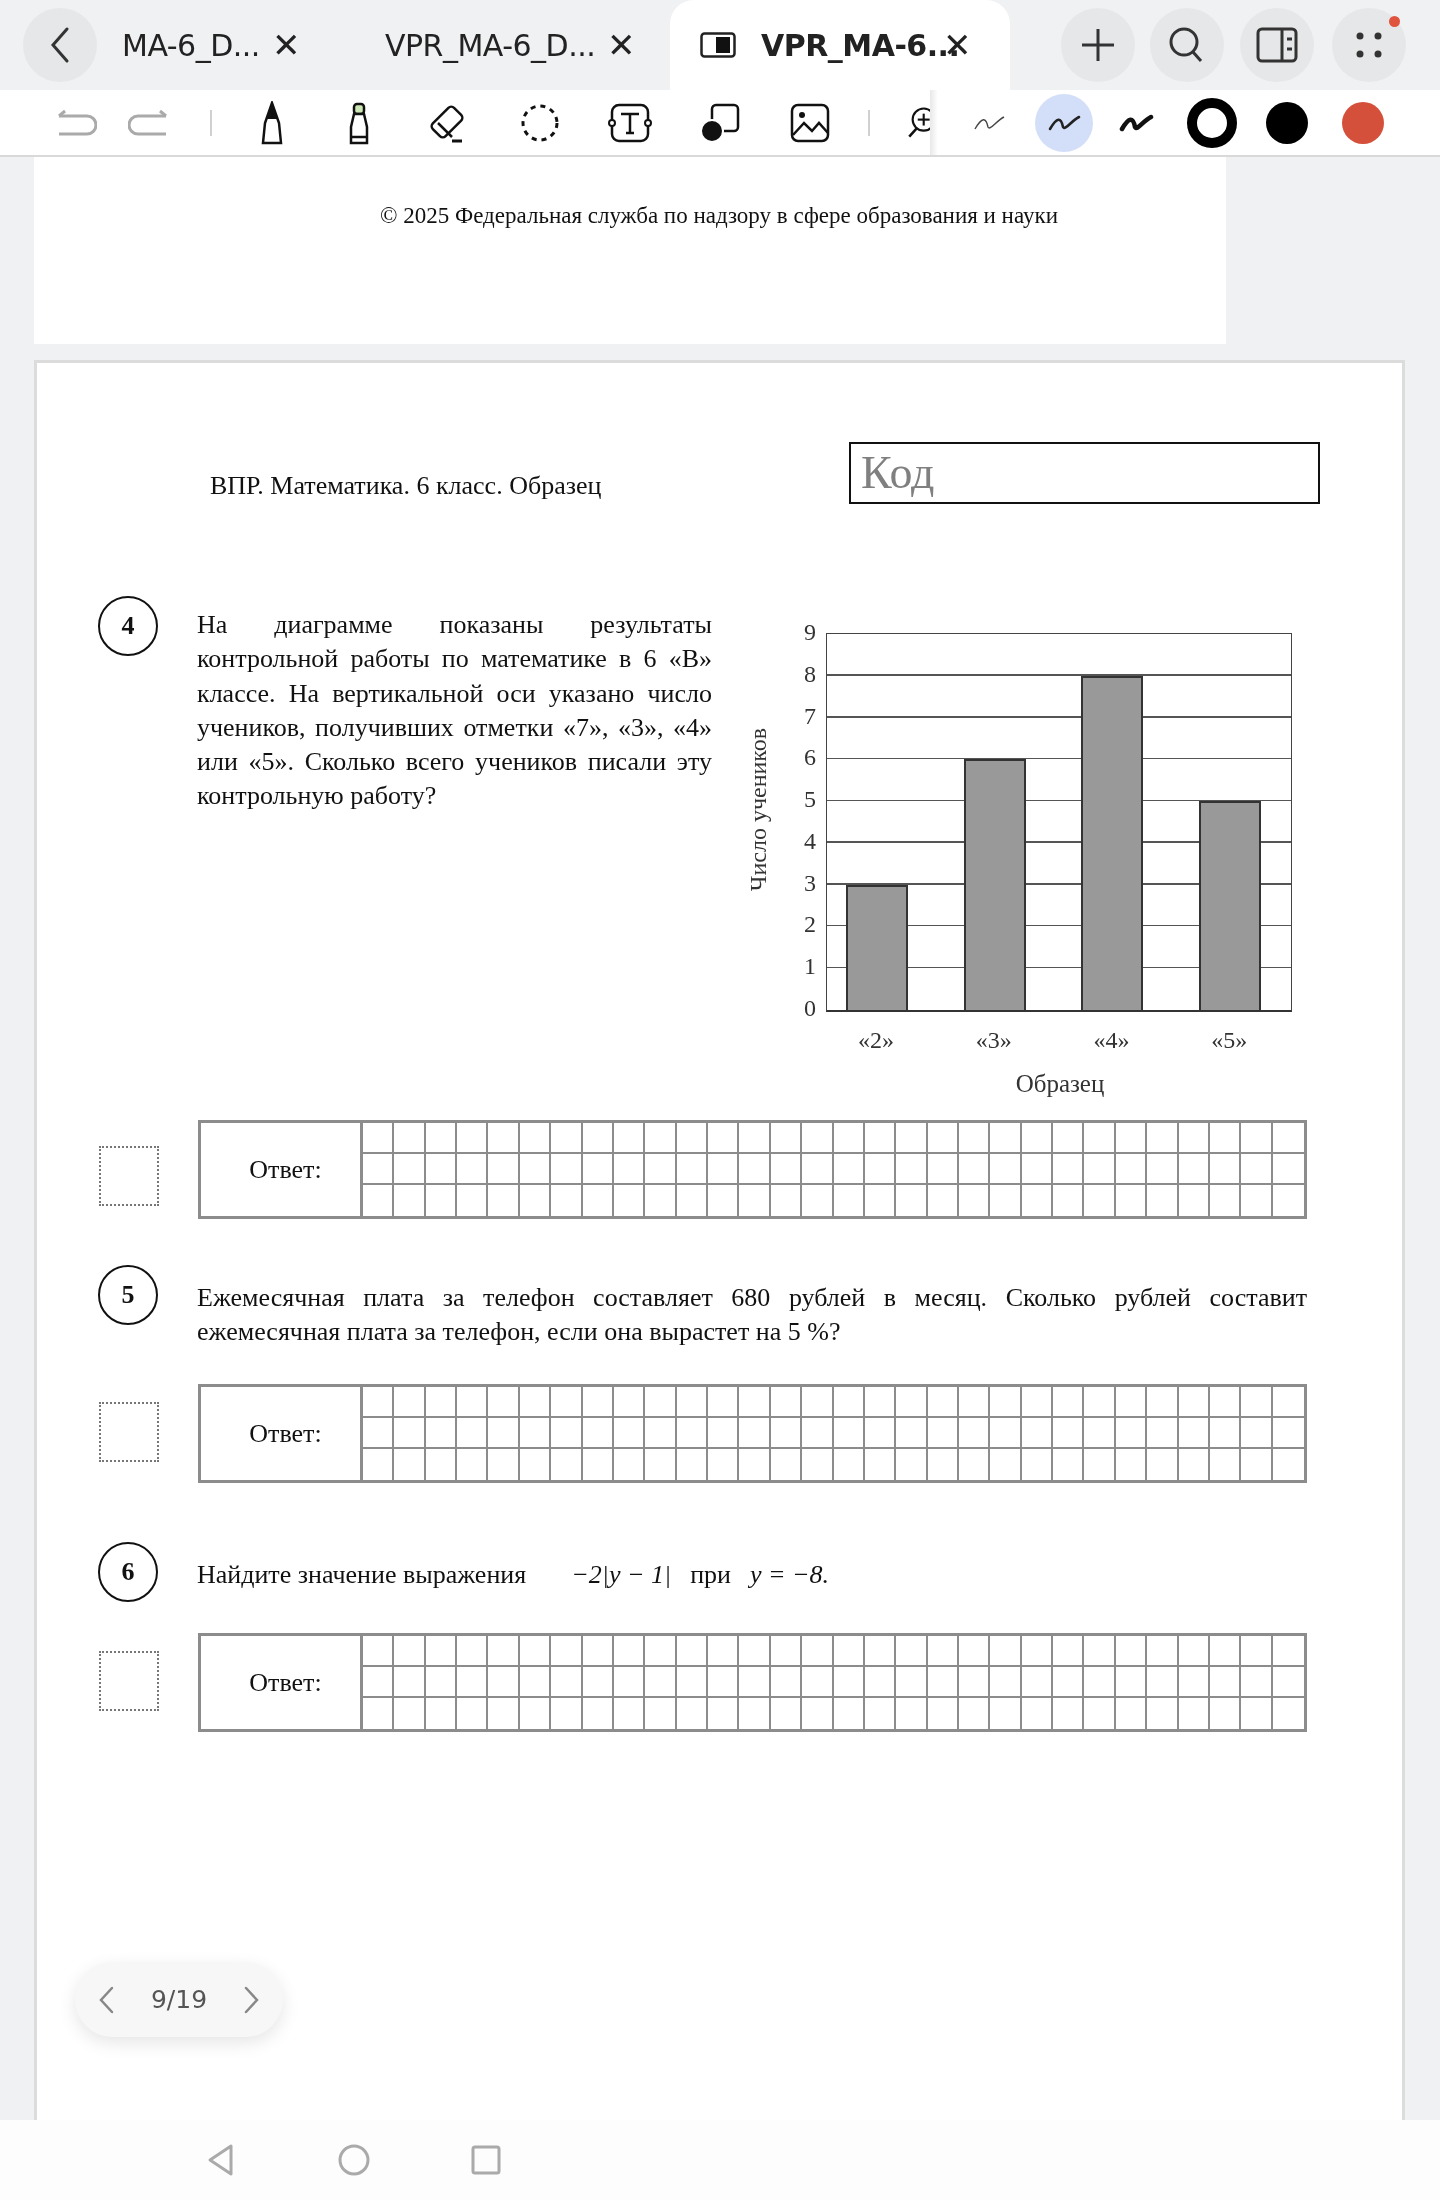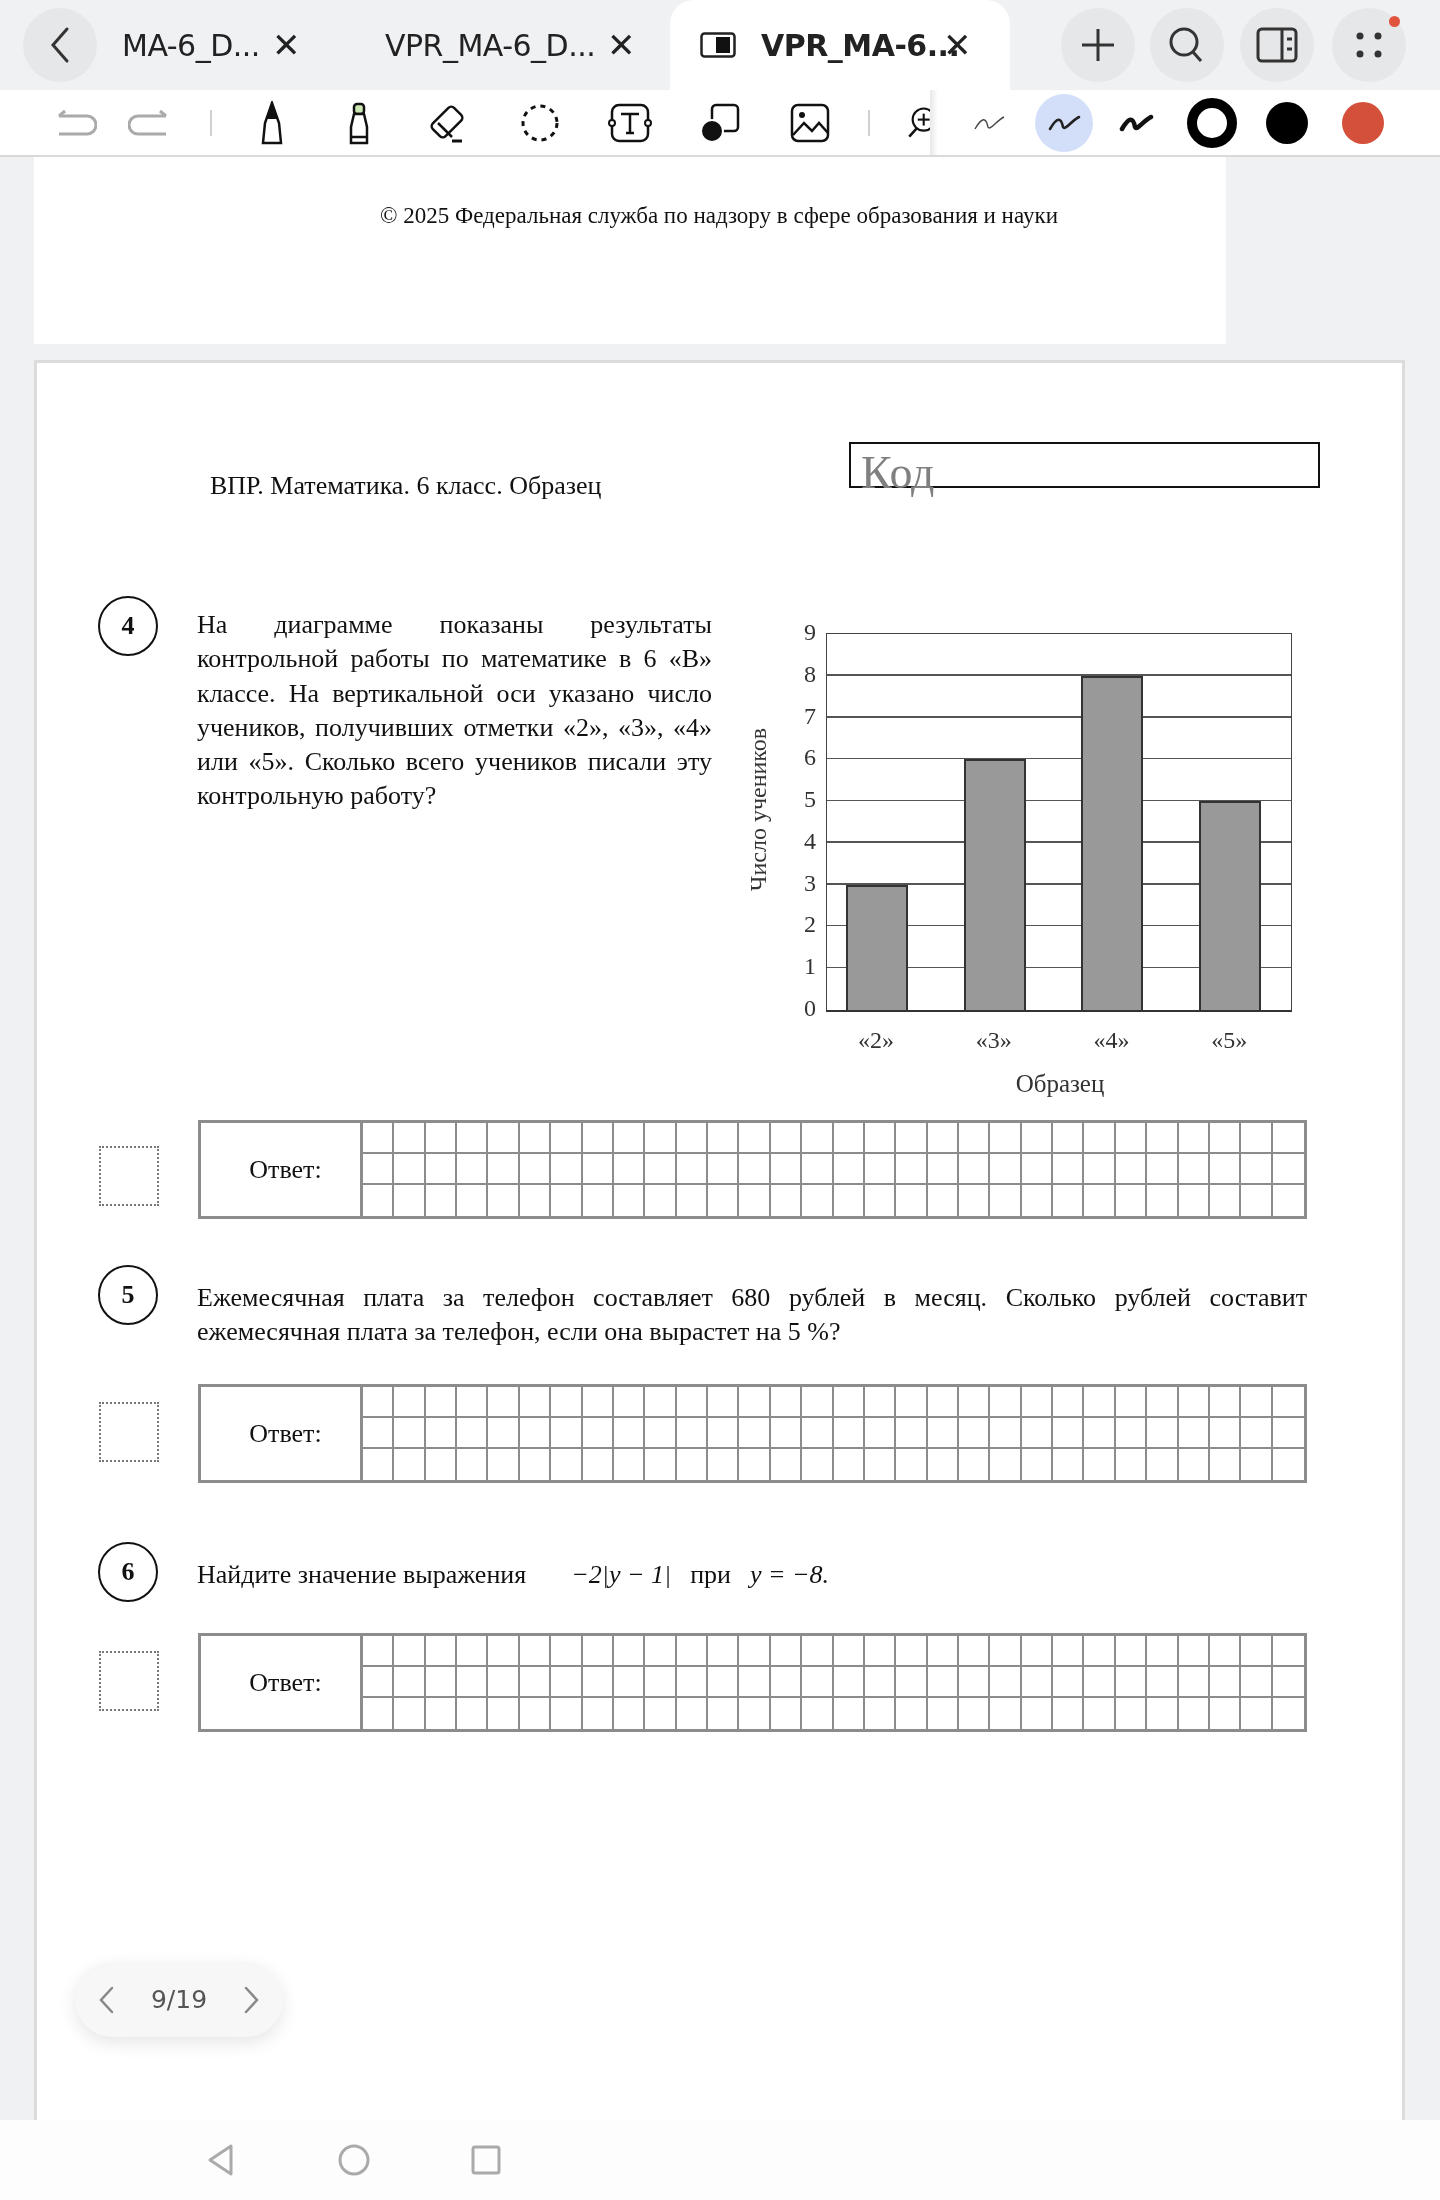--- a/index.html
+++ b/index.html
@@ -220,27 +220,27 @@
       </svg>
   </div>
 </div>
 
 <div id="page1" class="page">
   <div class="serif" style="position:absolute; left:0; width:1370px; top:46px; text-align:center; font-size:23px;">© 2025 Федеральная служба по надзору в сфере образования и науки</div>
 </div>
 
 <div id="page2" class="page">
   <div class="serif" style="position:absolute; left:173px; top:108px; font-size:26px;text-align:right;">ВПР. Математика. 6 класс. Образец</div>
-  <div style="position:absolute; left:812px; top:79px; width:471px; height:46px; border:2.5px solid #111;">
+  <div style="position:absolute; left:812px; top:79px; width:471px; height:62px; border:2.5px solid #111;">
     <span class="serif" style="position:absolute; left:10px; top:2px; font-size:46px; color:#808080;">Код</span>
   </div>
 </div>
 
 <div class="qnum" style="left:98px; top:596px;">4</div>
-<div class="qtext" style="left:197px; top:608px; width:515px;">На диаграмме показаны результаты контрольной работы по математике в 6 «В» классе. На вертикальной оси указано число учеников, получивших отметки «2», «3», «4» или «5». Сколько всего учеников писали эту контрольную работу?</div>
+<div class="qtext" style="left:197px; top:608px; width:515px;">На диаграмме показаны результаты контрольной работы по математике в 6 «В» классе. На вертикальной оси указано число учеников, получивших отметки «7», «3», «4» или «5». Сколько всего учеников писали эту контрольную работу?</div>
 
 <div id="chart">
   <div class="ylabel">Число учеников</div>
   <div id="ytick-wrap">
       <div class="ytick" style="top: 395px;">0</div>
       <div class="ytick" style="top: 353.222px;">1</div>
       <div class="ytick" style="top: 311.444px;">2</div>
       <div class="ytick" style="top: 269.667px;">3</div>
       <div class="ytick" style="top: 227.889px;">4</div>
       <div class="ytick" style="top: 186.111px;">5</div>

